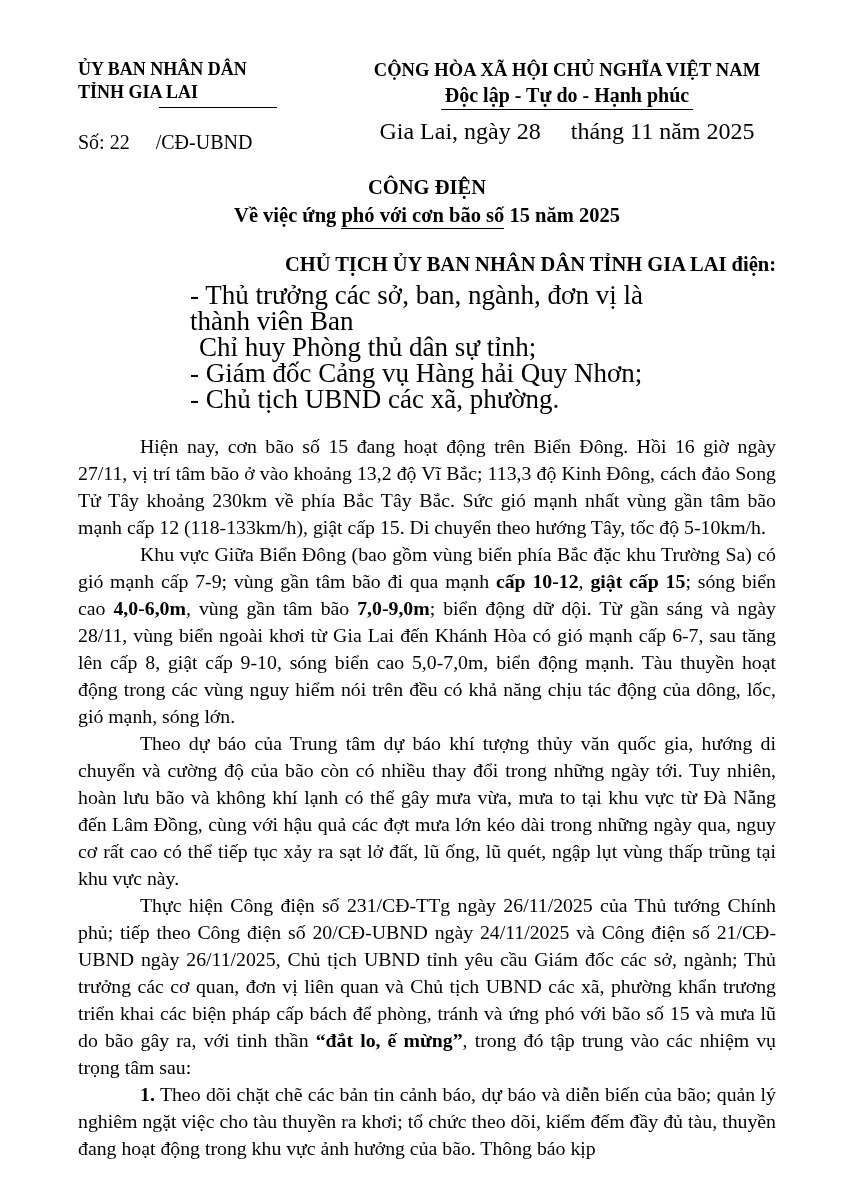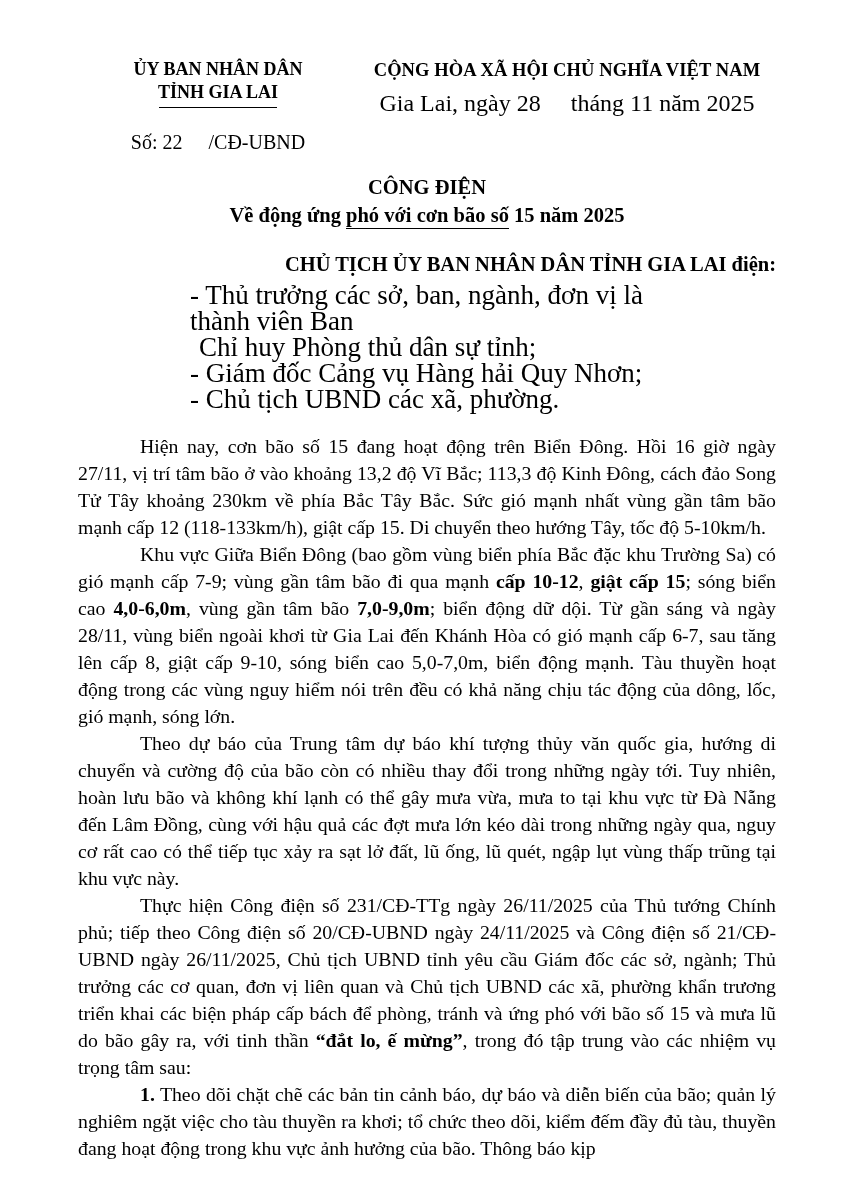--- a/index.html
+++ b/index.html
@@ -9,21 +9,21 @@
     height: 1200px;
     box-sizing: border-box;
     padding: 58px 72px 0 78px;
     background: #ffffff;
     color: #000000;
     font-family: "Liberation Serif", "DejaVu Serif", serif;
     overflow: hidden;
   }
   
   .header { display: flex; align-items: flex-start; }
-  .header-left { width: 280px; text-align: center; flex: 0 0 auto; }
+  .header-left { width: 280px; flex: 0 0 auto; }
   .header-right { flex: 1 1 auto; text-align: center; }
   .issuer-line { font-weight: bold; font-size: 18px; line-height: 23px; }
   .issuer-rule { width: 118px; border-top: 1.6px solid #000; margin: 3px auto 0 auto; }
   .doc-number { margin-top: 22px; font-size: 20px; line-height: 24px; }
   .doc-number .gap { display: inline-block; width: 26px; }
   .national-name { font-weight: bold; font-size: 18.5px; line-height: 24px; letter-spacing: 0.1px; }
   .national-motto {
     display: inline-block;
     font-weight: bold;
     font-size: 20px;
@@ -63,30 +63,31 @@
     <div class="header-left">
       <div class="issuer-line">ỦY BAN NHÂN DÂN</div>
       <div class="issuer-line">TỈNH GIA LAI</div>
       <div class="issuer-rule"></div>
       <div class="doc-number">
         <span>Số: 22</span><span class="gap"></span><span>/CĐ-UBND</span>
       </div>
     </div>
     <div class="header-right">
       <div class="national-name">CỘNG HÒA XÃ HỘI CHỦ NGHĨA VIỆT NAM</div>
+      <div><span class="national-motto">Độc lập - Tự do - Hạnh phúc</span></div>
       <div class="date-line">
         <span>Gia Lai, ngày 28</span><span class="gap"></span><span>tháng 11 năm 2025</span>
       </div>
     </div>
   </div>
 
   <div class="title-block">
     <div class="doc-title">CÔNG ĐIỆN</div>
     <div class="doc-subtitle">
-      <span>Về động ứng </span><span class="u">phó với cơn bão số</span><span> 15 năm 2025</span>
+      <span>Về việc ứng </span><span class="u">phó với cơn bão số</span><span> 15 năm 2025</span>
     </div>
   </div>
 
   <div class="salutation">CHỦ TỊCH ỦY BAN NHÂN DÂN TỈNH GIA LAI điện:</div>
 
   <div class="recipients">
       <div>
         <div>- Thủ trưởng các sở, ban, ngành, đơn vị là thành viên Ban</div>
         <div class="recipient-cont">Chỉ huy Phòng thủ dân sự tỉnh;</div>
       </div>

